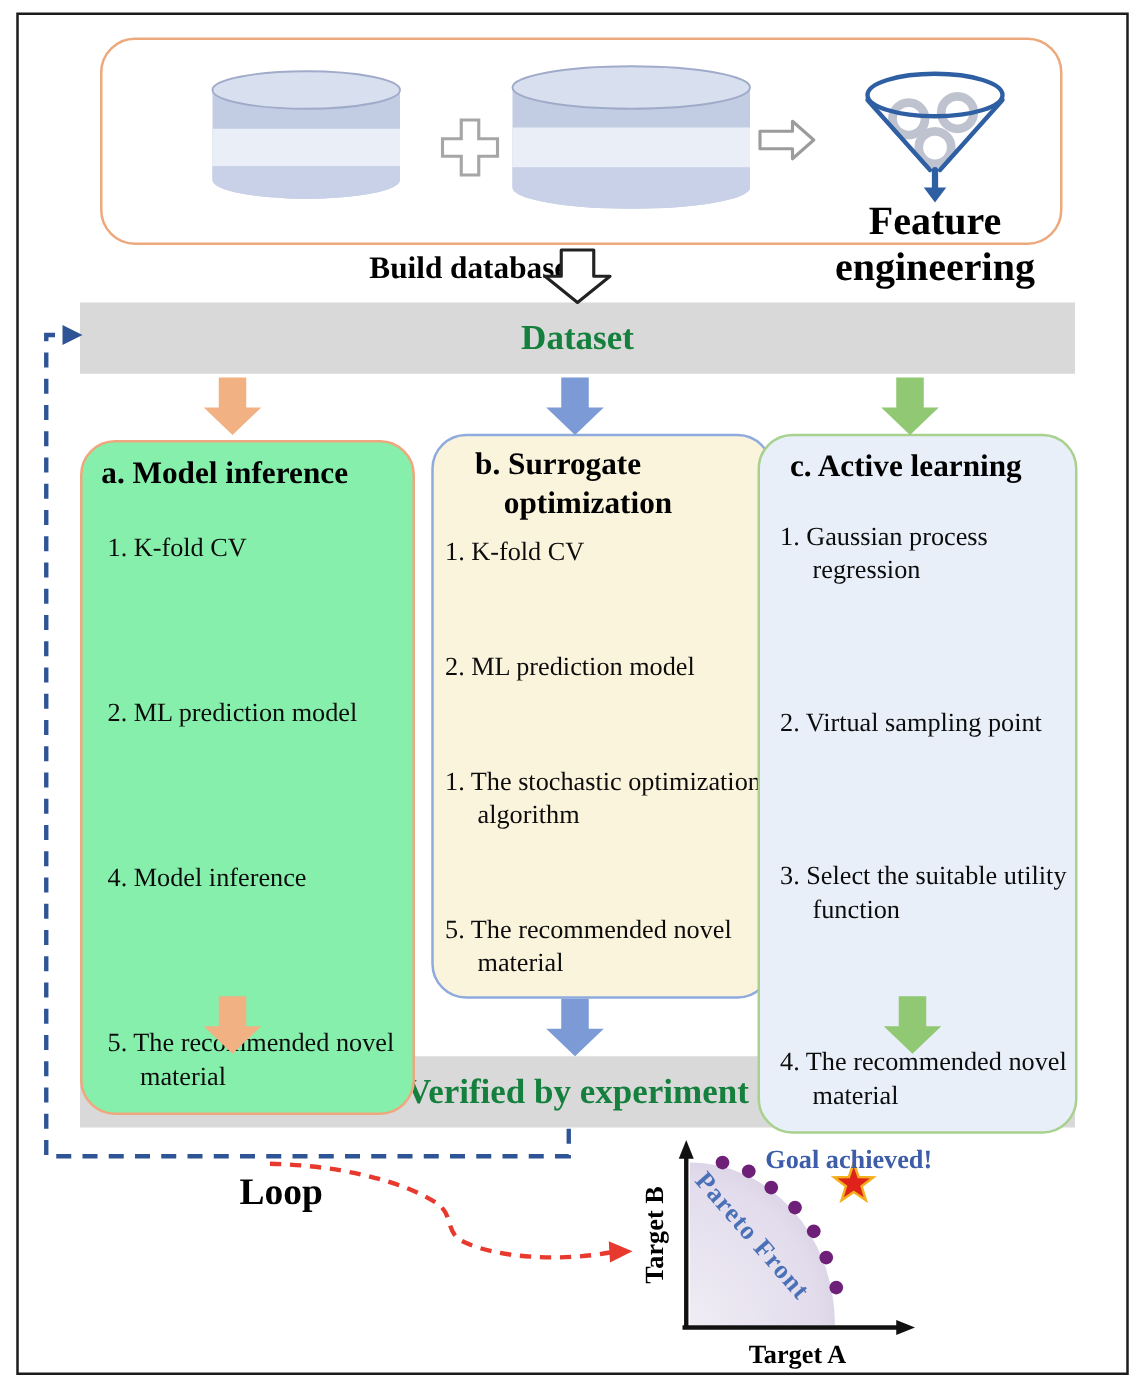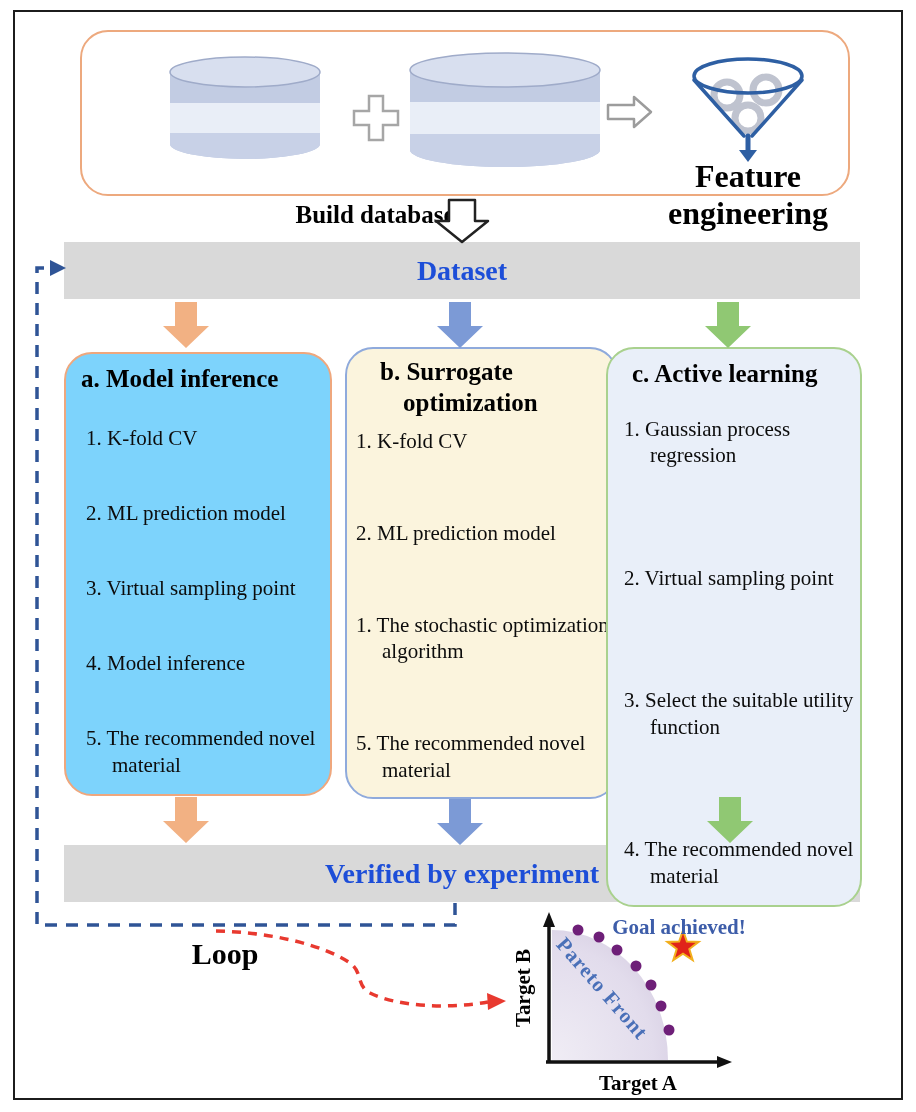--- a/index.html
+++ b/index.html
@@ -10,27 +10,27 @@
 
   
   .top-box { position:absolute; left:80px; top:30px; width:770px; height:166px; border:2px solid #EDA97E; border-radius:28px; background:#fff; }
   .cyl-label { position:absolute; text-align:center; font-size:22px; color:#1b2340; line-height:1.22; }
   .cyl1-label { left:175px; top:94px; width:140px; }
   .cyl2-label { left:425px; top:80px; width:160px; }
   .build-label { position:absolute; left:260px; top:158px; width:230px; text-align:center; font-size:25px; font-weight:bold; color:#000;margin-top:43px; }
   .feature-label { position:absolute; left:630px; top:158px; width:236px; text-align:center; font-size:32px; font-weight:bold; color:#000; }
 
   
-  .bar { position:absolute; left:64px; width:796px; height:57px; background:#D9D9D9; display:flex; align-items:center; justify-content:center; font-size:28px; font-weight:bold; color:#1d4ed8; }
+  .bar { position:absolute; left:64px; width:796px; height:57px; background:#D9D9D9; display:flex; align-items:center; justify-content:center; font-size:28px; font-weight:bold; color:#15803d; }
   .dataset-bar { top:242px; }
   .verified-bar { top:845px; }
 
   
   .panel { position:absolute; border-radius:28px; display:flex; flex-direction:column; }
-  .panel-a { left:64px;  top:352px; width:268px; height:444px; background:#7dd3fc; border:2.5px solid #EFA77D; }
+  .panel-a { left:64px;  top:352px; width:268px; height:540px; background:#86efac; border:2.5px solid #EFA77D; }
   .panel-b { left:345px; top:347px; width:273px; height:452px; background:#FBF4DD; border:2.5px solid #8FAADC; }
   .panel-c { left:606px; top:347px; width:256px; height:560px; background:#E9EFF9; border:2.5px solid #A9D18E; }
   .panel-title { font-size:25px; font-weight:bold; line-height:1.22; color:#000; }
   .panel-a .panel-title { padding:10px 6px 0 15px; }
   .panel-b .panel-title { padding:8px 4px 0 56px; text-indent:-23px; }
   .panel-c .panel-title { padding:10px 6px 0 24px; }
   .panel-items { flex:1; display:flex; flex-direction:column; justify-content:space-between; }
   .panel-a .panel-items { padding:30px 8px 16px 20px; }
   .panel-b .panel-items { padding:10px 2px 14px 9px; }
   .panel-c .panel-items { padding:26px 4px 16px 16px; }
@@ -61,21 +61,20 @@
   </div>
   <div class="bar verified-bar">
     <span>Verified by experiment</span>
   </div>
 
   <div class="panel panel-a">
     <div class="panel-title">a. Model inference</div>
     <div class="panel-items">
       <div class="panel-item">1. K-fold CV</div>
       <div class="panel-item">2. ML prediction model</div>
-      <div class="panel-item">3. Virtual sampling point</div>
       <div class="panel-item">4. Model inference</div>
       <div class="panel-item">5. The recommended novel material</div>
     </div>
   </div>
 
   <div class="panel panel-b">
     <div class="panel-title">b. Surrogate optimization</div>
     <div class="panel-items">
       <div class="panel-item">1. K-fold CV</div>
       <div class="panel-item">2. ML prediction model</div>

